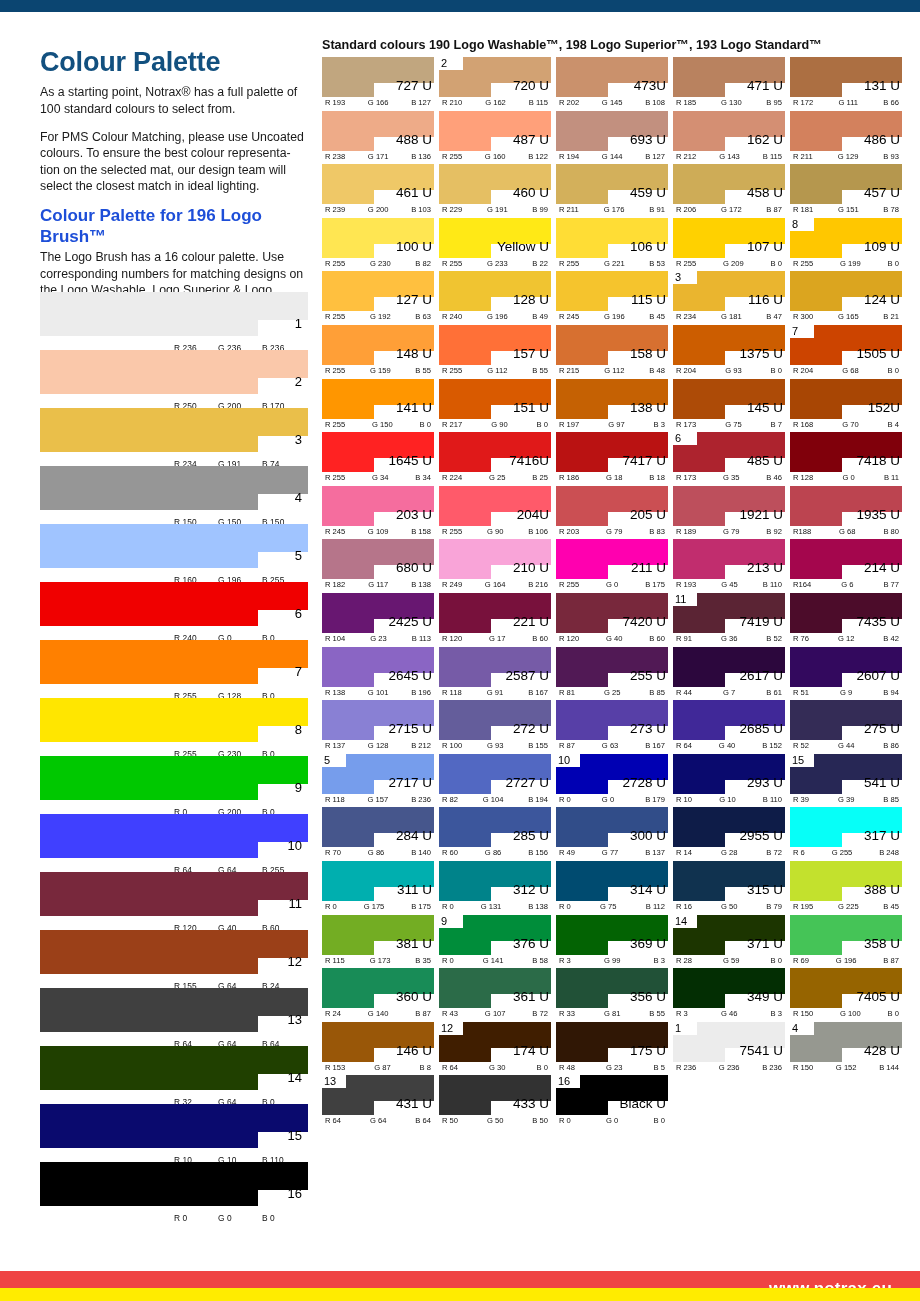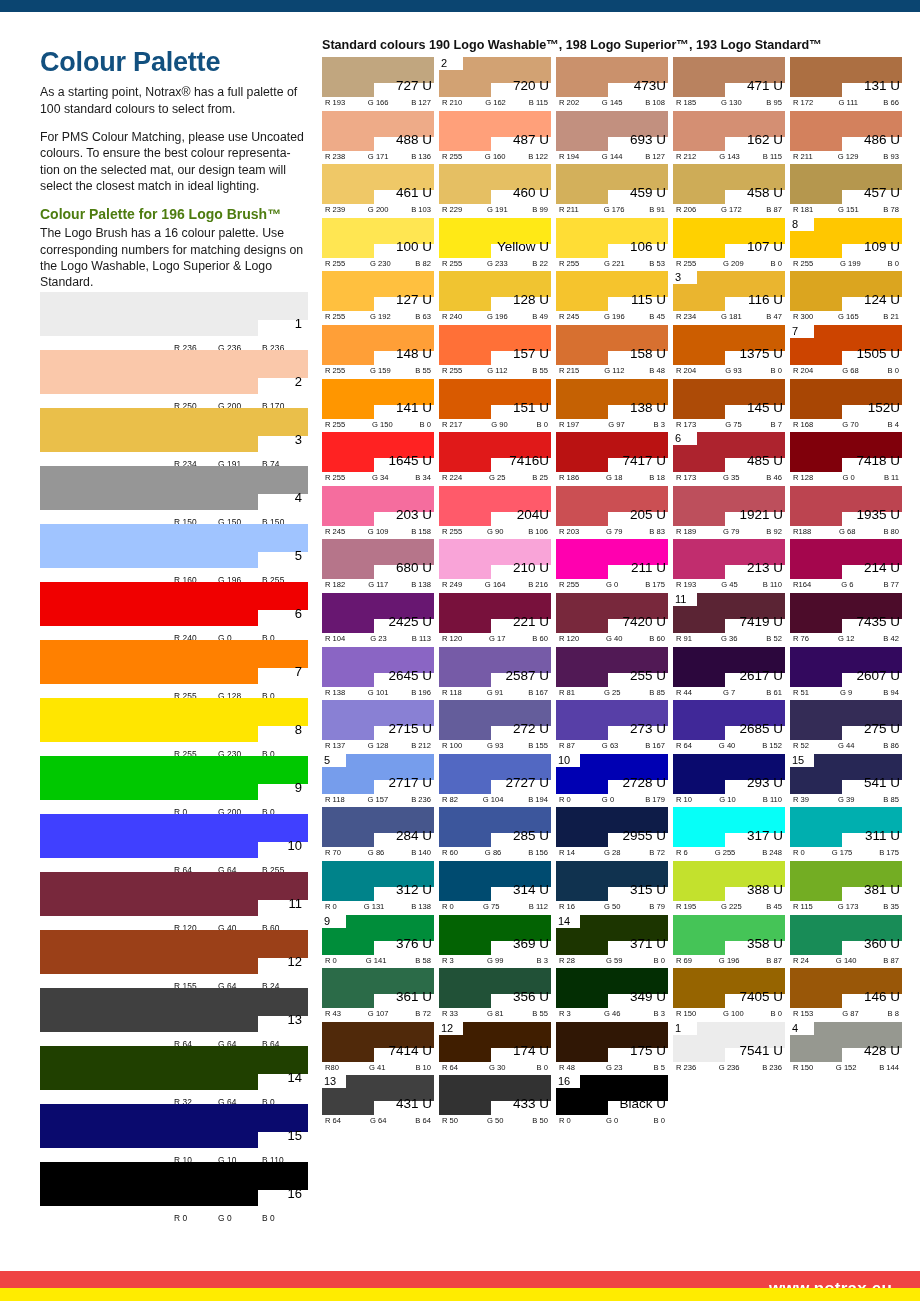--- a/index.html
+++ b/index.html
@@ -25,21 +25,21 @@
   
   .leftpane{position:absolute;left:40px;top:48px;width:268px;}
   .title{
     color:#12507f;font-size:27px;font-weight:bold;line-height:1.05;
     margin:0 0 8px 0;letter-spacing:-0.2px;
   }
   .para{
     color:#1a1a1a;font-size:12.3px;line-height:1.33;margin:0 0 12px 0;
   }
   .subhead{
-    color:#4d7c0f;font-size:14px;font-weight:bold;margin:4px 0 2px 0;line-height:1.2;
+    color:#1d4ed8;font-size:17px;font-weight:bold;margin:4px 0 2px 0;line-height:1.2;
   }
   .para.tight{margin-bottom:12px;}
 
   
   .leftswatches{position:absolute;left:40px;top:292px;width:268px;}
   .lsw{position:relative;height:58px;margin-bottom:0px;}
   .lsw .band{
     position:absolute;left:0;top:0;width:268px;height:44px;
   }
   .lsw .notch{
@@ -935,20 +935,30 @@
       <div class="sw" style="background:#3c569c"></div>
       <div class="notch"></div>
       <div class="name">285 U</div>
       <div class="rgb">
         <span>R 60</span>
         <span>G 86</span>
         <span>B 156</span>
       </div>
     </div>
     <div class="cell">
+      <div class="sw" style="background:#314d89"></div>
+      <div class="notch"></div>
+      <div class="name">300 U</div>
+      <div class="rgb">
+        <span>R 49</span>
+        <span>G 77</span>
+        <span>B 137</span>
+      </div>
+    </div>
+    <div class="cell">
       <div class="sw" style="background:#0e1c48"></div>
       <div class="notch"></div>
       <div class="name">2955 U</div>
       <div class="rgb">
         <span>R 14</span>
         <span>G 28</span>
         <span>B 72</span>
       </div>
     </div>
     <div class="cell">
@@ -1116,30 +1126,20 @@
       </div>
     </div>
     <div class="cell">
       <div class="sw" style="background:#995708"></div>
       <div class="notch"></div>
       <div class="name">146 U</div>
       <div class="rgb">
         <span>R 153</span>
         <span>G 87</span>
         <span>B 8</span>
-      </div>
-    </div>
-    <div class="cell">
-      <div class="sw" style="background:#50290a"></div>
-      <div class="notch"></div>
-      <div class="name">7414 U</div>
-      <div class="rgb">
-        <span>R80</span>
-        <span>G 41</span>
-        <span>B 10</span>
       </div>
     </div>
     <div class="cell">
       <div class="sw" style="background:#401e00"></div>
       <div class="badge"></div>
       <div class="badgetxt">12</div>
       <div class="notch"></div>
       <div class="name">174 U</div>
       <div class="rgb">
         <span>R 64</span>

